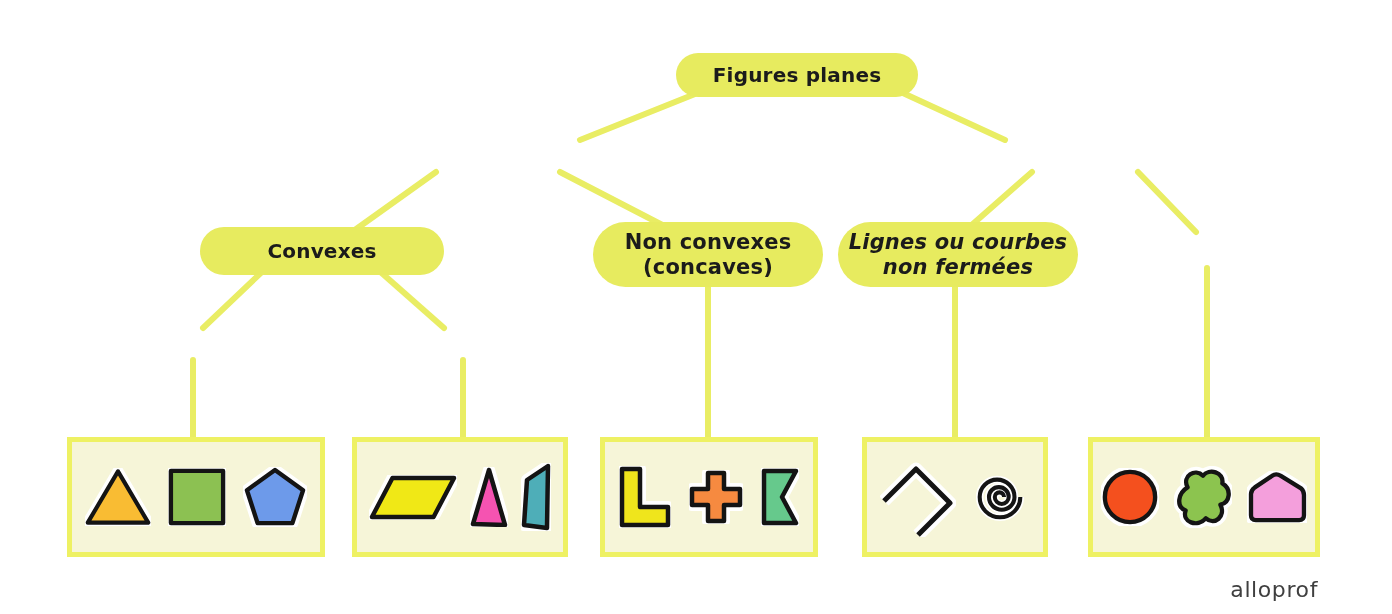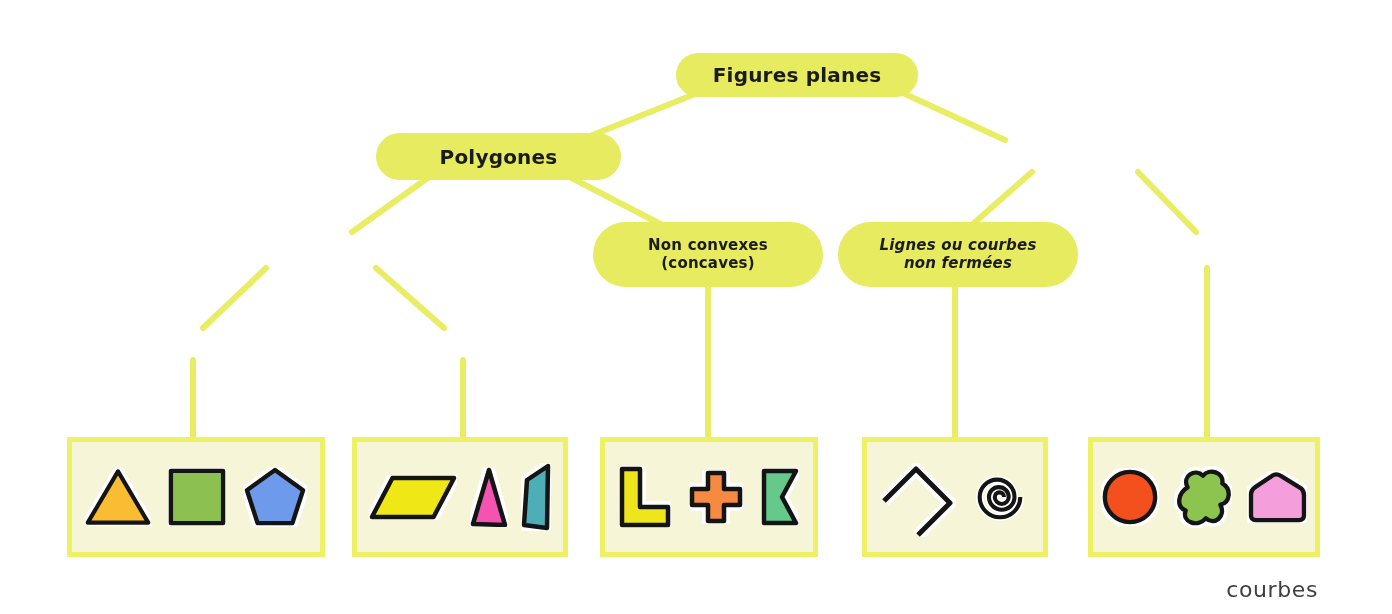--- a/index.html
+++ b/index.html
@@ -10,21 +10,21 @@
   body{font-family:"DejaVu Sans","Liberation Sans",sans-serif;background:var(--background);}
   .canvas{position:relative;width:1376px;height:614px;background:var(--background);overflow:hidden;}
   .lines-layer{position:absolute;left:0;top:0;z-index:0;}
   .lines-layer line{stroke:var(--line-color);stroke-width:6;stroke-linecap:round;}
   .node{
     position:absolute;z-index:2;background:var(--node-fill);border-radius:40px;
     display:flex;align-items:center;justify-content:center;text-align:center;
     font-weight:700;color:var(--text-color);font-size:20px;letter-spacing:.2px;
     white-space:pre-line;line-height:1.2;
   }
-  .node.small{font-size:15px;line-height:1.18;}
+  .node.small{font-size:21px;line-height:1.18;}
   .example-box{
     position:absolute;z-index:1;background:var(--box-fill);border:5px solid var(--box-border);
     display:flex;align-items:center;justify-content:center;
   }
   .shape{display:block;}
   .halo{stroke:#ffffff;stroke-width:12;stroke-linejoin:round;fill:#ffffff;}
   .outline{stroke:#141414;stroke-width:4.5;stroke-linejoin:round;}
   .halo-line{stroke:#ffffff;stroke-width:13;stroke-linejoin:round;fill:none;}
   .outline-line{stroke:#141414;stroke-width:5;stroke-linejoin:round;fill:none;}
   .logo{
@@ -47,21 +47,21 @@
     <line x1="266" y1="268" x2="203" y2="328"></line>
     <line x1="376" y1="268" x2="444" y2="328"></line>
     <line x1="193" y1="360" x2="193" y2="442"></line>
     <line x1="463" y1="360" x2="463" y2="442"></line>
     <line x1="708" y1="280" x2="708" y2="442"></line>
     <line x1="955" y1="280" x2="955" y2="442"></line>
     <line x1="1207" y1="268" x2="1207" y2="442"></line>
   </svg>
 
   <div class="node" style="left:676px;top:53px;width:242px;height:44px;">Figures planes</div>
-  <div class="node" style="left:376px;top:133px;width:245px;height:47px;">Polygones</div>
+  <div class="node" style="left:200px;top:227px;width:244px;height:48px;">Convexes</div>
   <div class="node small" style="left:593px;top:222px;width:230px;height:65px;">Non convexes
 (concaves)</div>
   <div class="node small" style="left:838px;top:222px;width:240px;height:65px;font-style:italic;">Lignes ou courbes
 non fermées</div>
 
   <div class="example-box" style="left:67px;top:437px;width:258px;height:120px;gap:17px;">
     <svg class="shape" width="66" height="58" viewBox="0 0 72 62">
       <polygon class="halo" points="36,3 69,59 3,59"></polygon>
       <polygon class="outline" points="36,3 69,59 3,59" fill="#f9bc33"></polygon>
     </svg>
@@ -126,14 +126,14 @@
     <svg class="shape" width="58" height="62" viewBox="0 0 60 64">
       <path class="halo" d="M 14,22 C 8,10 22,2 30,10 C 36,2 52,6 50,18 C 60,24 58,38 48,40 C 54,52 42,62 33,54 C 24,64 8,58 12,46 C 2,42 4,28 14,22 Z"></path>
       <path class="outline" d="M 14,22 C 8,10 22,2 30,10 C 36,2 52,6 50,18 C 60,24 58,38 48,40 C 54,52 42,62 33,54 C 24,64 8,58 12,46 C 2,42 4,28 14,22 Z" fill="#8cc44f"></path>
     </svg>
     <svg class="shape" width="60" height="52" viewBox="0 0 62 54">
       <path class="halo" d="M 4,46 L 4,24 Q 4,20 8,17 L 26,5 Q 30,2 35,5 L 56,18 Q 59,21 59,25 L 59,46 Q 59,51 54,51 L 9,51 Q 4,51 4,46 Z"></path>
       <path class="outline" d="M 4,46 L 4,24 Q 4,20 8,17 L 26,5 Q 30,2 35,5 L 56,18 Q 59,21 59,25 L 59,46 Q 59,51 54,51 L 9,51 Q 4,51 4,46 Z" fill="#f49fdc"></path>
     </svg>
   </div>
 
-  <div class="logo">courbes</div>
+  <div class="logo">alloprof</div>
 </div>
 
 </body></html>

